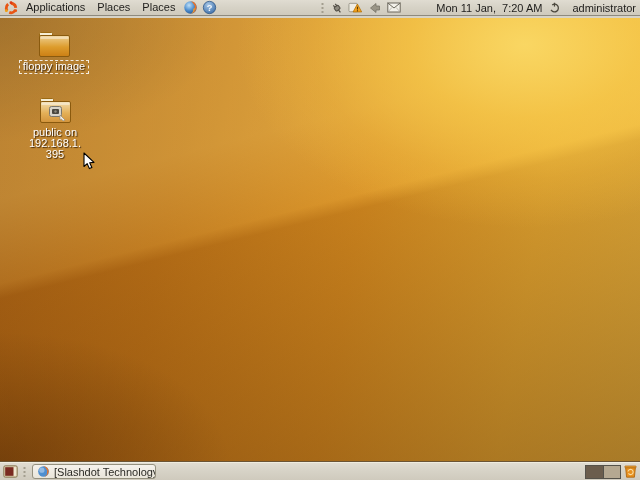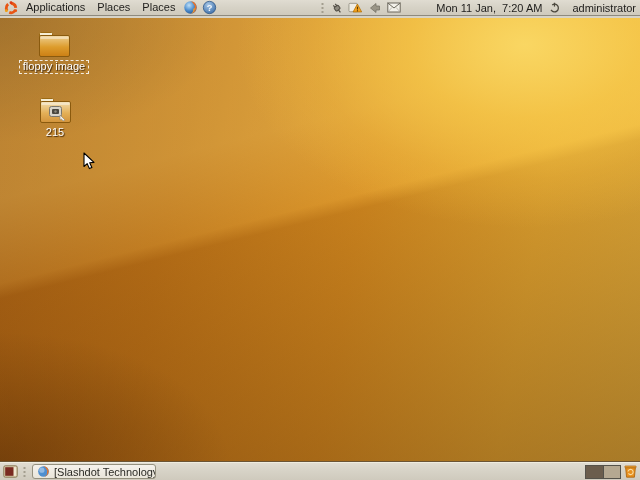--- a/index.html
+++ b/index.html
@@ -185,21 +185,22 @@
         </defs>
         <rect x="1.5" y="1.5" width="13" height="6" rx="1" fill="#f6eed6" stroke="#9c6a14"></rect>
         <rect x="1.5" y="4.5" width="30" height="21" rx="1.5" fill="url(#fold2)" stroke="#8a5a0e"></rect>
         <rect x="2.5" y="5.5" width="28" height="2.5" fill="rgba(255,255,255,0.4)"></rect>
         <rect x="10.5" y="9.5" width="12" height="10" rx="2" fill="#d8d4ca" stroke="#7b776d"></rect>
         <rect x="13" y="12" width="7" height="5" rx="1" fill="#4a473f"></rect>
         <circle cx="16.5" cy="14.5" r="1.2" fill="#8d897e"></circle>
         <path d="M21,18 L26,23 L24,24 L22.5,22 L21,23 Z" fill="#f4f2ea" stroke="#8a8578" stroke-width="0.6"></path>
       </svg>
       <div class="label">
-        <div>215</div>
+        <div>public on 192.168.1.</div>
+        <div>395</div>
       </div>
     </div>
 
     <svg width="13" height="19" viewBox="0 0 13 19" style="position:absolute; left:83px; top:134px;">
       <path d="M1,1 L1,14.5 L4.2,11.6 L6.4,16.6 L8.9,15.5 L6.7,10.7 L11,10.4 Z" fill="#ffffff" stroke="#000000" stroke-width="1.1" stroke-linejoin="round"></path>
     </svg>
   </div>
 
   <div class="panel bottom">
     <span class="panel-icon" style="margin-left:3px;">

